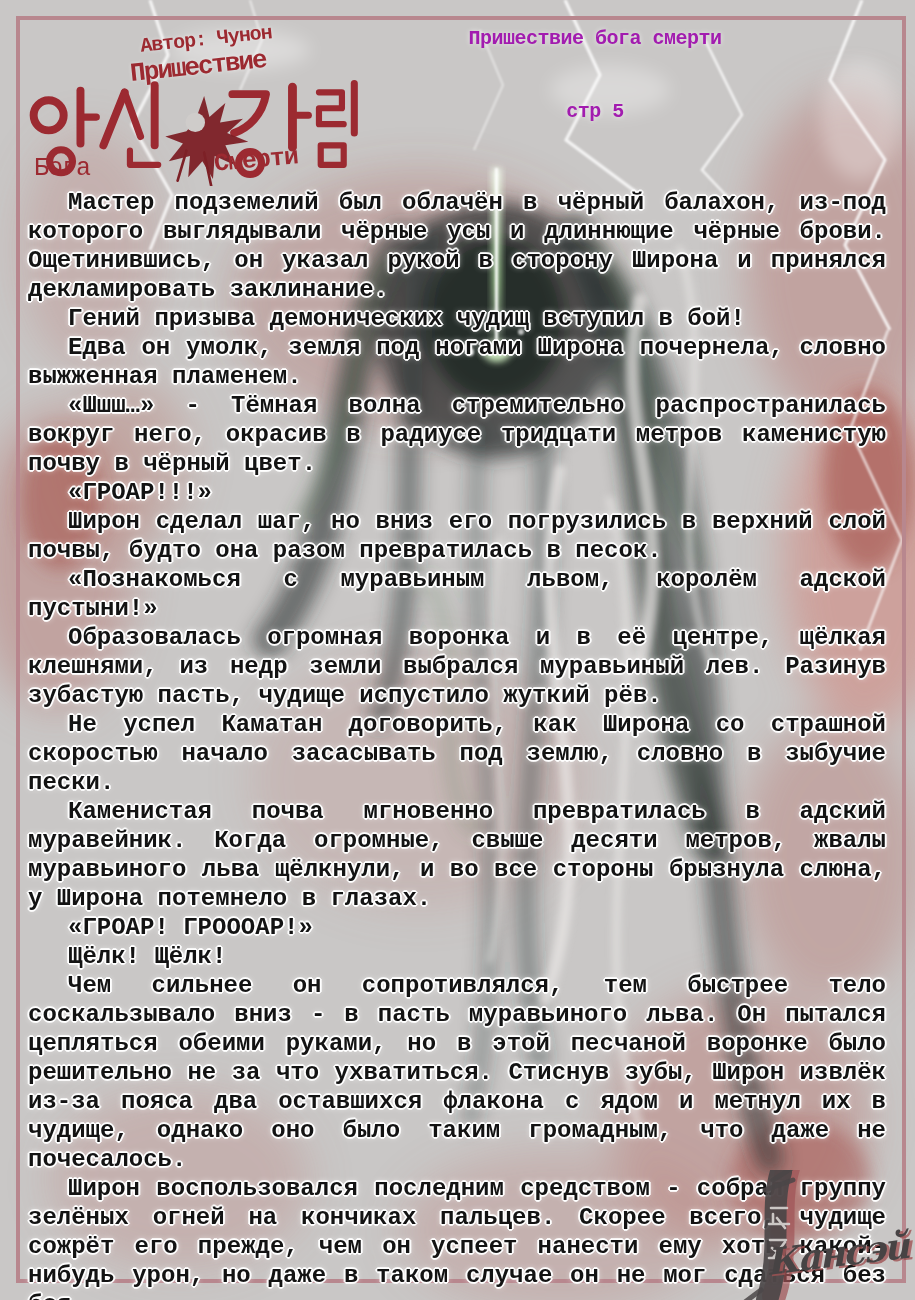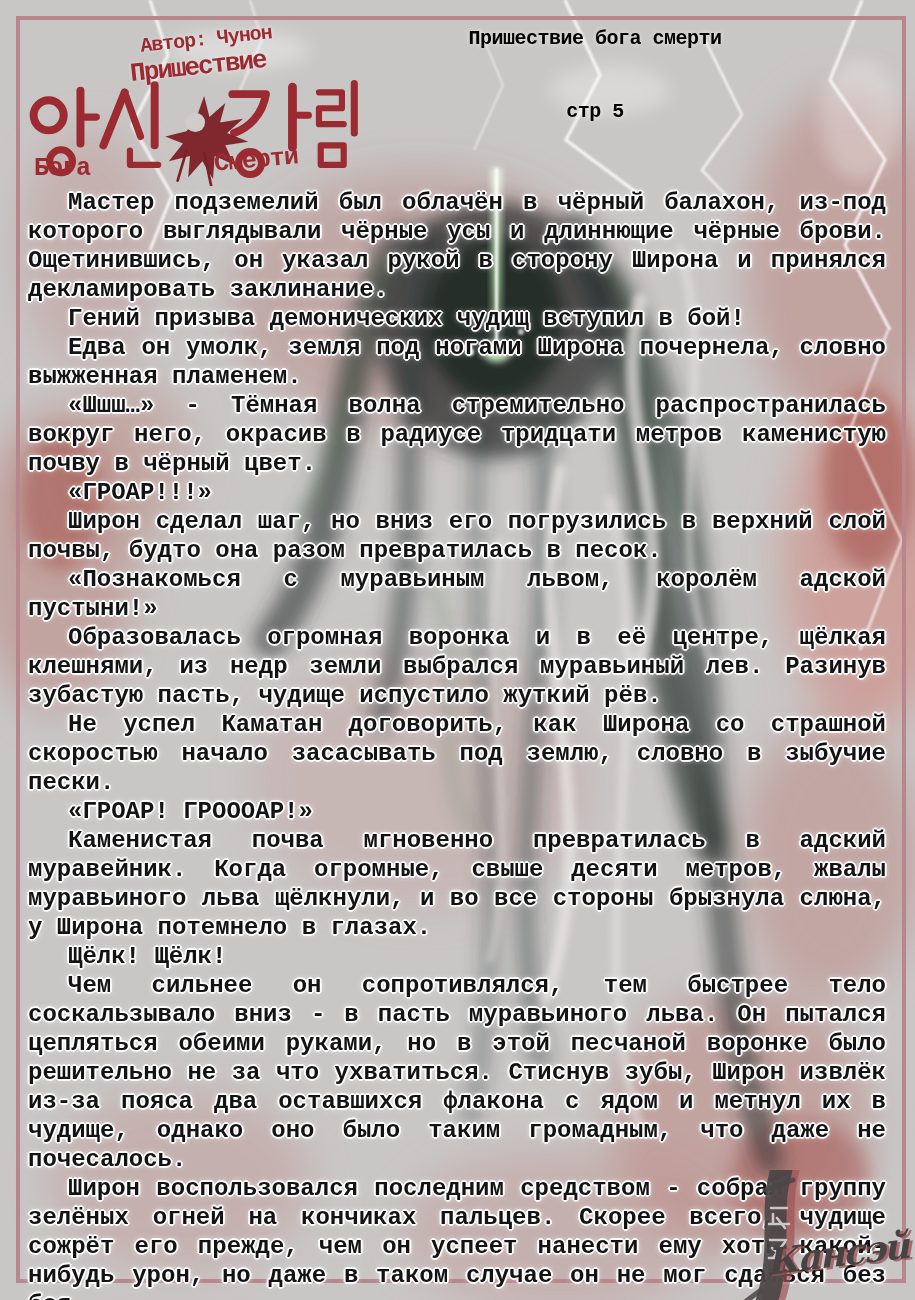--- a/index.html
+++ b/index.html
@@ -27,31 +27,31 @@
   }
   .logo-title-top{
     position:absolute;left:112px;top:34px;
     font-size:26px;font-weight:bold;letter-spacing:-2px;
     transform:rotate(-6deg);
     text-shadow:0 0 4px rgba(255,255,255,.5);
   }
   .logo-korean{position:absolute;left:4px;top:62px;width:336px;height:106px;}
   .logo-boga{
     position:absolute;left:16px;top:136px;
-    font-size:25px;font-weight:bold;letter-spacing:-1px;
+    font-size:25px;font-weight:normal;letter-spacing:-1px;
   }
   .logo-smerti{
     position:absolute;left:196px;top:128px;
     font-size:25px;font-weight:bold;letter-spacing:-1px;
     transform:rotate(-5deg);
   }
   
   .header{
     position:absolute;left:410px;top:24px;width:370px;
-    text-align:center;color:#000000;font-weight:bold;
+    text-align:center;color:#a21caf;font-weight:bold;
     font-size:20px;line-height:29px;letter-spacing:-0.5px;
     text-shadow:0 0 5px rgba(255,255,255,.65);
   }
   .header .pagenum{margin-top:44px;text-align:center;}
   
   .body-text{
     position:absolute;left:28px;top:188px;width:858px;
     color:#131313;font-weight:bold;
     font-size:24px;line-height:29px;
     text-align:justify;
@@ -218,22 +218,22 @@
   <div class="body-text">
       <p>Мастер подземелий был облачён в чёрный балахон, из-под которого выглядывали чёрные усы и длиннющие чёрные брови. Ощетинившись, он указал рукой в сторону Широна и принялся декламировать заклинание.</p>
       <p>Гений призыва демонических чудищ вступил в бой!</p>
       <p>Едва он умолк, земля под ногами Широна почернела, словно выжженная пламенем.</p>
       <p>«Шшш…» - Тёмная волна стремительно распространилась вокруг него, окрасив в радиусе тридцати метров каменистую почву в чёрный цвет.</p>
       <p>«ГРОАР!!!»</p>
       <p>Широн сделал шаг, но вниз его погрузились в верхний слой почвы, будто она разом превратилась в песок.</p>
       <p>«Познакомься с муравьиным львом, королём адской пустыни!»</p>
       <p>Образовалась огромная воронка и в её центре, щёлкая клешнями, из недр земли выбрался муравьиный лев. Разинув зубастую пасть, чудище испустило жуткий рёв.</p>
       <p>Не успел Каматан договорить, как Широна со страшной скоростью начало засасывать под землю, словно в зыбучие пески.</p>
+      <p>Каменистая почва мгновенно превратилась в адский муравейник. Когда огромные, свыше десяти метров, жвалы муравьиного льва щёлкнули, и во все стороны брызнула слюна, у Широна потемнело в глазах.</p>
       <p>«ГРОАР! ГРОООАР!»</p>
-      <p>Каменистая почва мгновенно превратилась в адский муравейник. Когда огромные, свыше десяти метров, жвалы муравьиного льва щёлкнули, и во все стороны брызнула слюна, у Широна потемнело в глазах.</p>
       <p>Щёлк! Щёлк!</p>
       <p>Чем сильнее он сопротивлялся, тем быстрее тело соскальзывало вниз - в пасть муравьиного льва. Он пытался цепляться обеими руками, но в этой песчаной воронке было решительно не за что ухватиться. Стиснув зубы, Широн извлёк из-за пояса два оставшихся флакона с ядом и метнул их в чудище, однако оно было таким громадным, что даже не почесалось.</p>
       <p>Широн воспользовался последним средством - собрал группу зелёных огней на кончиках пальцев. Скорее всего, чудище сожрёт его прежде, чем он успеет нанести ему хоть какой-нибудь урон, но даже в таком случае он не мог сдаться без боя.</p>
     </div>
 
   <div class="signature">
     <svg viewBox="0 0 200 130" aria-hidden="false">
       <g fill="none" stroke-linecap="round">
         <path d="M66 2 C54 40 68 82 52 130" stroke="#a05356" stroke-width="24" opacity=".7" transform="translate(7,-4)"></path>
         <path d="M66 2 C54 40 68 82 52 130" stroke="#4b4748" stroke-width="22" opacity=".92"></path>

